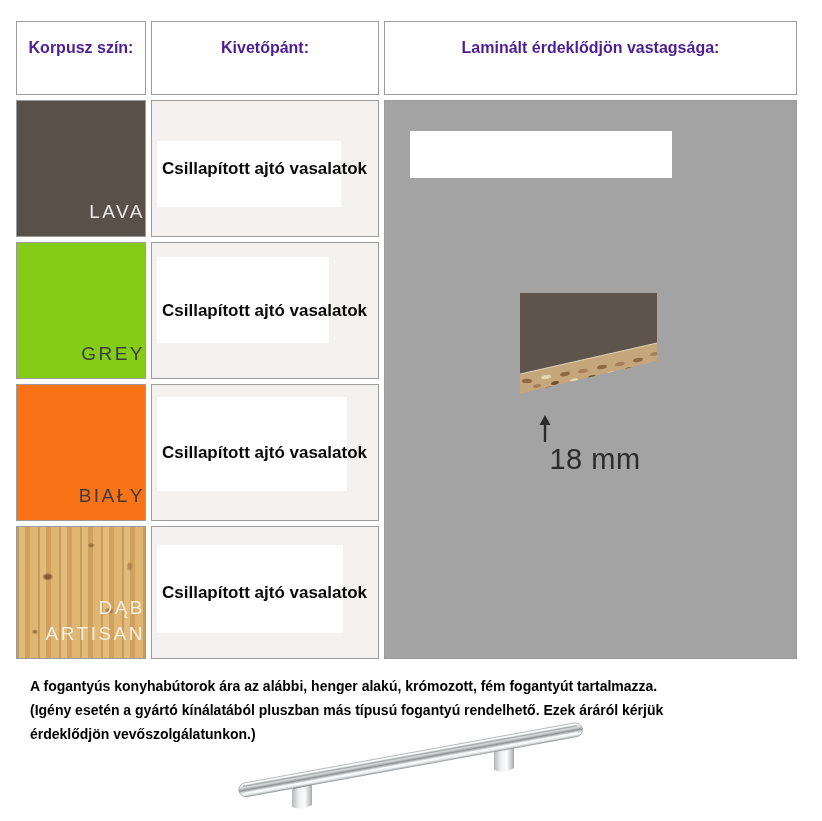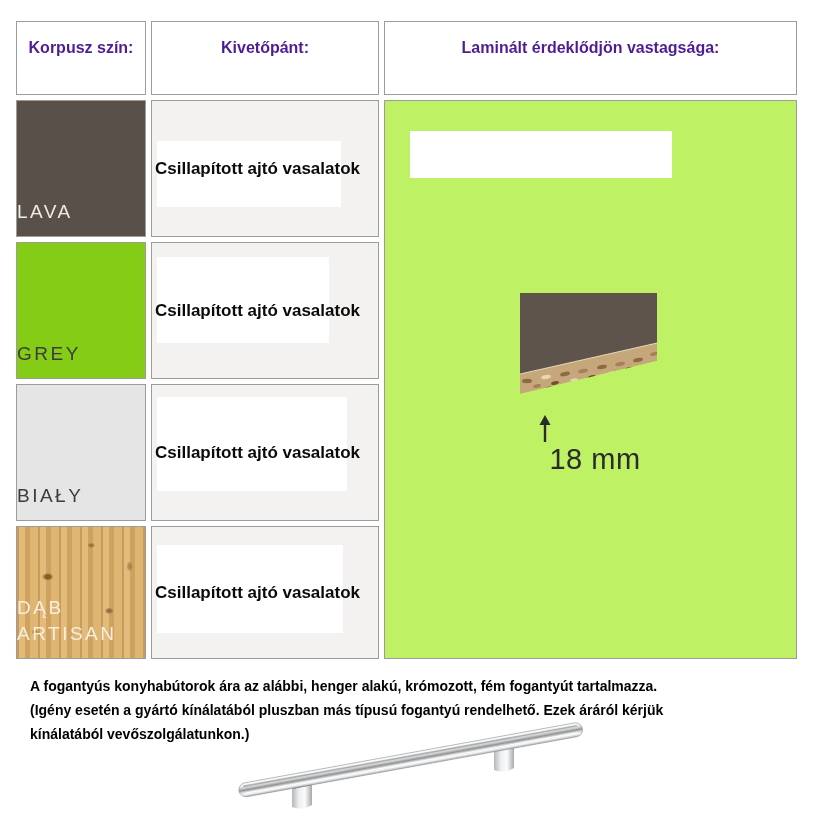--- a/index.html
+++ b/index.html
@@ -16,21 +16,21 @@
     gap:5px;background:#ffffff;
   }
   .cell{border:1px solid #9c9c9c;box-sizing:border-box;position:relative;}
   .hcell{
     background:#ffffff;display:flex;justify-content:center;align-items:flex-start;
     padding-top:17px;font-weight:bold;font-size:16px;color:#4c1d95;
   }
   
   .swatch{display:flex;align-items:flex-end;justify-content:center;}
   .swatch-label{
-    width:100%;text-align:left;margin-bottom:11px;
+    width:100%;text-align:right;margin-bottom:11px;
     font-size:19px;letter-spacing:2.5px;font-weight:300;line-height:26px;
   }
   .lava  .swatch-label{color:#efebe7;}
   .grey  .swatch-label{color:#3c3c3c;}
   .bialy .swatch-label{color:#3c3c3c;}
   .oak   .swatch-label{color:#f7eedd;}
   .oak{
     background-image:
       radial-gradient(ellipse 9px 6px at 24% 38%, rgba(122,77,31,.85) 0 30%, transparent 65%),
       radial-gradient(ellipse 7px 5px at 72% 64%, rgba(138,95,51,.8) 0 30%, transparent 65%),
@@ -43,24 +43,24 @@
   }
   
   .hinge{background:#f3f2f0;}
   .hinge .wbox{position:absolute;background:#ffffff;}
   .r1 .wbox{left:5px;top:40px;width:184px;height:66px;}
   .r2 .wbox{left:5px;top:14px;width:172px;height:86px;}
   .r3 .wbox{left:5px;top:12px;width:190px;height:94px;}
   .r4 .wbox{left:5px;top:18px;width:186px;height:88px;}
   .hinge-text{
     position:absolute;left:0;right:0;top:50%;transform:translateY(-50%);
-    padding-left:3px;font-weight:bold;font-size:17px;color:#0a0a0a;
-  }
-  
-  .thick-cell{grid-column:3;grid-row:2 / 6;background:#bef264;}
+    padding-left:10px;font-weight:bold;font-size:17px;color:#0a0a0a;
+  }
+  
+  .thick-cell{grid-column:3;grid-row:2 / 6;background:#a3a3a3;}
   .thick-wbox{position:absolute;left:25px;top:30px;width:262px;height:47px;background:#ffffff;}
   .board{position:absolute;left:134px;top:190px;}
   .arrow{position:absolute;left:154px;top:314px;}
   .mm-label{
     position:absolute;left:120px;top:342px;width:180px;text-align:center;
     font-size:29px;color:#2b2b2b;font-weight:500;letter-spacing:.5px;
   }
   
   .footer{
     position:absolute;left:30px;top:674px;width:785px;
@@ -138,42 +138,42 @@
   </div>
 
   <div class="cell swatch grey" style="background-color: #84cc16;">
     <div class="swatch-label">GREY</div>
   </div>
   <div class="cell hinge r2">
     <div class="wbox"></div>
     <div class="hinge-text">Csillapított ajtó vasalatok</div>
   </div>
 
-  <div class="cell swatch bialy" style="background-color: #e5e5e5;">
+  <div class="cell swatch bialy" style="background-color: #f97316;">
     <div class="swatch-label">BIAŁY</div>
   </div>
   <div class="cell hinge r3">
     <div class="wbox"></div>
     <div class="hinge-text">Csillapított ajtó vasalatok</div>
   </div>
 
   <div class="cell swatch oak" style="background-color: rgb(217, 171, 102);">
     <div class="swatch-label">DĄB ARTISAN</div>
   </div>
   <div class="cell hinge r4">
     <div class="wbox"></div>
     <div class="hinge-text">Csillapított ajtó vasalatok</div>
   </div>
 
 </div>
 
 <div class="footer">
   <div>A fogantyús konyhabútorok ára az alábbi, henger alakú, krómozott, fém fogantyút tartalmazza.</div>
   <div>(Igény esetén a gyártó kínálatából pluszban más típusú fogantyú rendelhető. Ezek áráról kérjük</div>
-  <div>kínálatából vevőszolgálatunkon.)</div>
+  <div>érdeklődjön vevőszolgálatunkon.)</div>
 </div>
 
 <svg class="handle" width="375" height="108" viewBox="0 0 375 108">
   <defs>
     <linearGradient id="gBar" x1="0" y1="0" x2="0" y2="1">
       <stop offset="0" stop-color="#ffffff"></stop>
       <stop offset="0.18" stop-color="#f2f3f4"></stop>
       <stop offset="0.38" stop-color="#c9cbcd"></stop>
       <stop offset="0.52" stop-color="#8f9193"></stop>
       <stop offset="0.64" stop-color="#cfd1d3"></stop>

